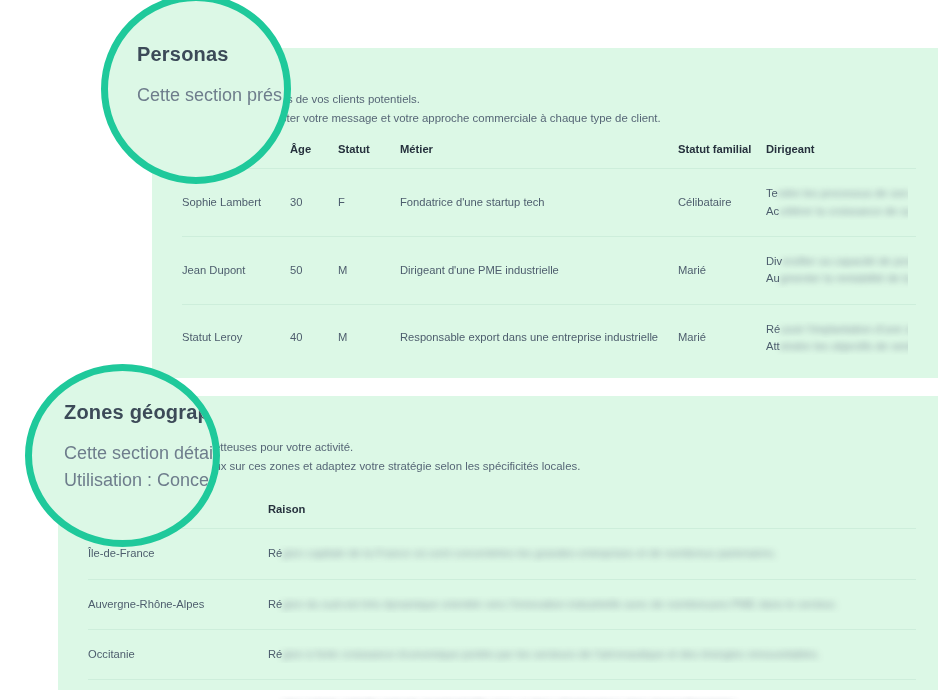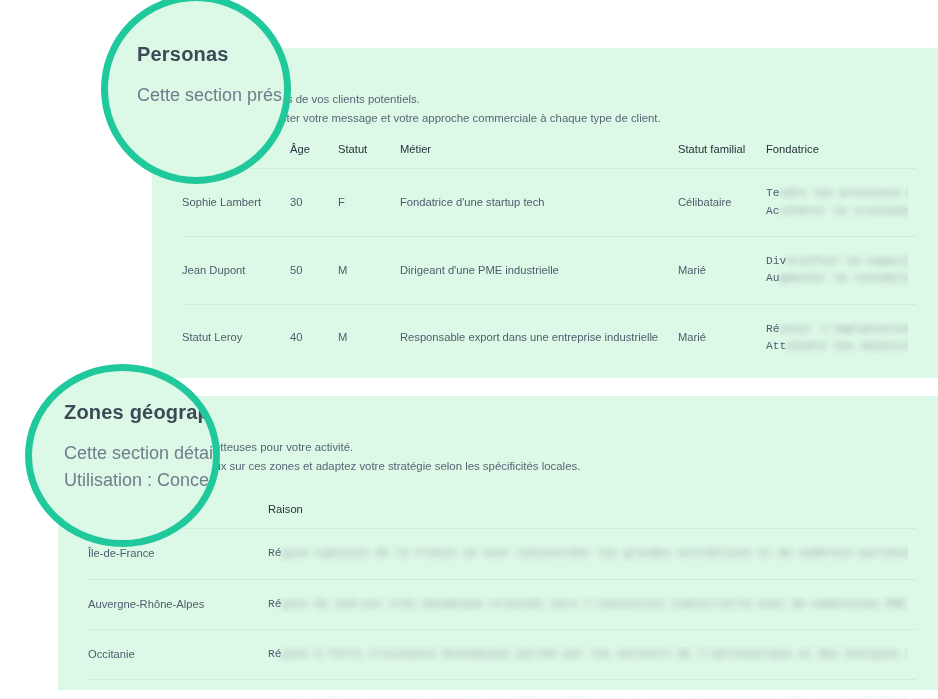--- a/index.html
+++ b/index.html
@@ -65,21 +65,21 @@
 
   
   table {
     border-collapse: collapse;
     width: 100%;
     table-layout: fixed;
   }
   th {
     text-align: left;
     font-size: 11.2px;
-    font-weight: normal;
+    font-weight: bold;
     color: #26313d;
     padding: 0 0 12px 0;
     vertical-align: bottom;
     line-height: 1.3;
   }
   td {
     font-size: 11.2px;
     color: #4d5d6d;
     padding: 16px 8px 16px 0;
     border-top: 1px solid #cdeedb;
@@ -100,21 +100,20 @@
   .tbl-zones col.c-region { width: 180px; }
   .tbl-zones col.c-raison { width: auto; }
 
   
   .redacted {
     display: block;
     position: relative;
     color: #4d5d6d;
     white-space: nowrap;
     overflow: hidden;
-    font-family: Liberation Mono, monospace;
   }
   .redacted .visible-part { position: relative; z-index: 2; }
   .redacted .blur-part {
     color: #7d8b99;
     filter: blur(3.4px);
     opacity: .85;
   }
   .redacted-zone .blur-part { filter: blur(3.6px); }
 
   
@@ -188,21 +187,21 @@
             <col class="c-statut">
             <col class="c-obj">
         </colgroup>
         <thead>
           <tr>
             <th>Nom</th>
             <th>Âge</th>
             <th>Statut</th>
             <th>Métier</th>
             <th>Statut familial</th>
-            <th>Fondatrice</th>
+            <th>Dirigeant</th>
           </tr>
         </thead>
         <tbody>
           <tr>
             <td>Sophie Lambert</td>
             <td>30</td>
             <td>F</td>
             <td>Fondatrice d'une startup tech</td>
             <td>Célibataire</td>
             <td>

